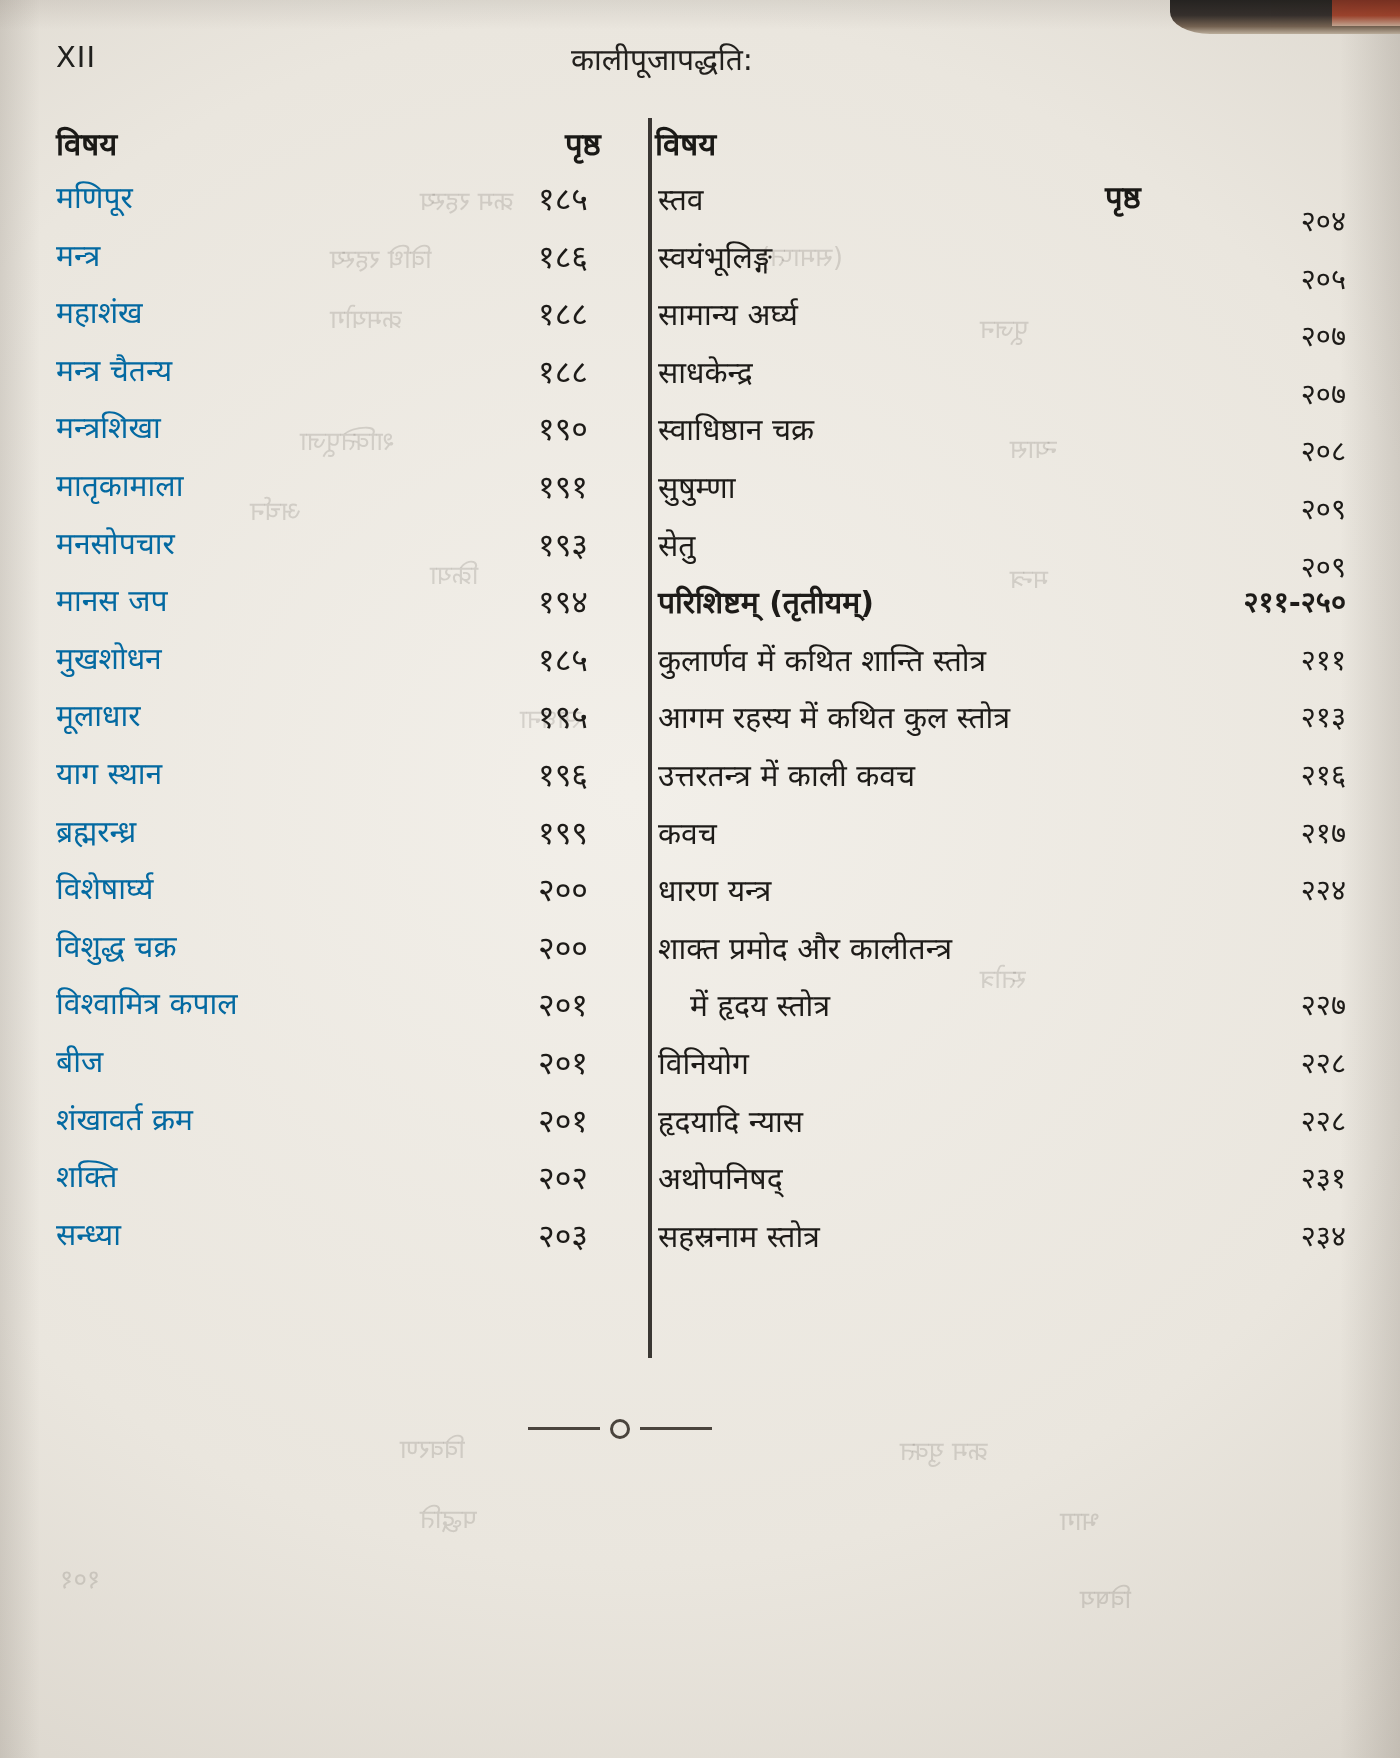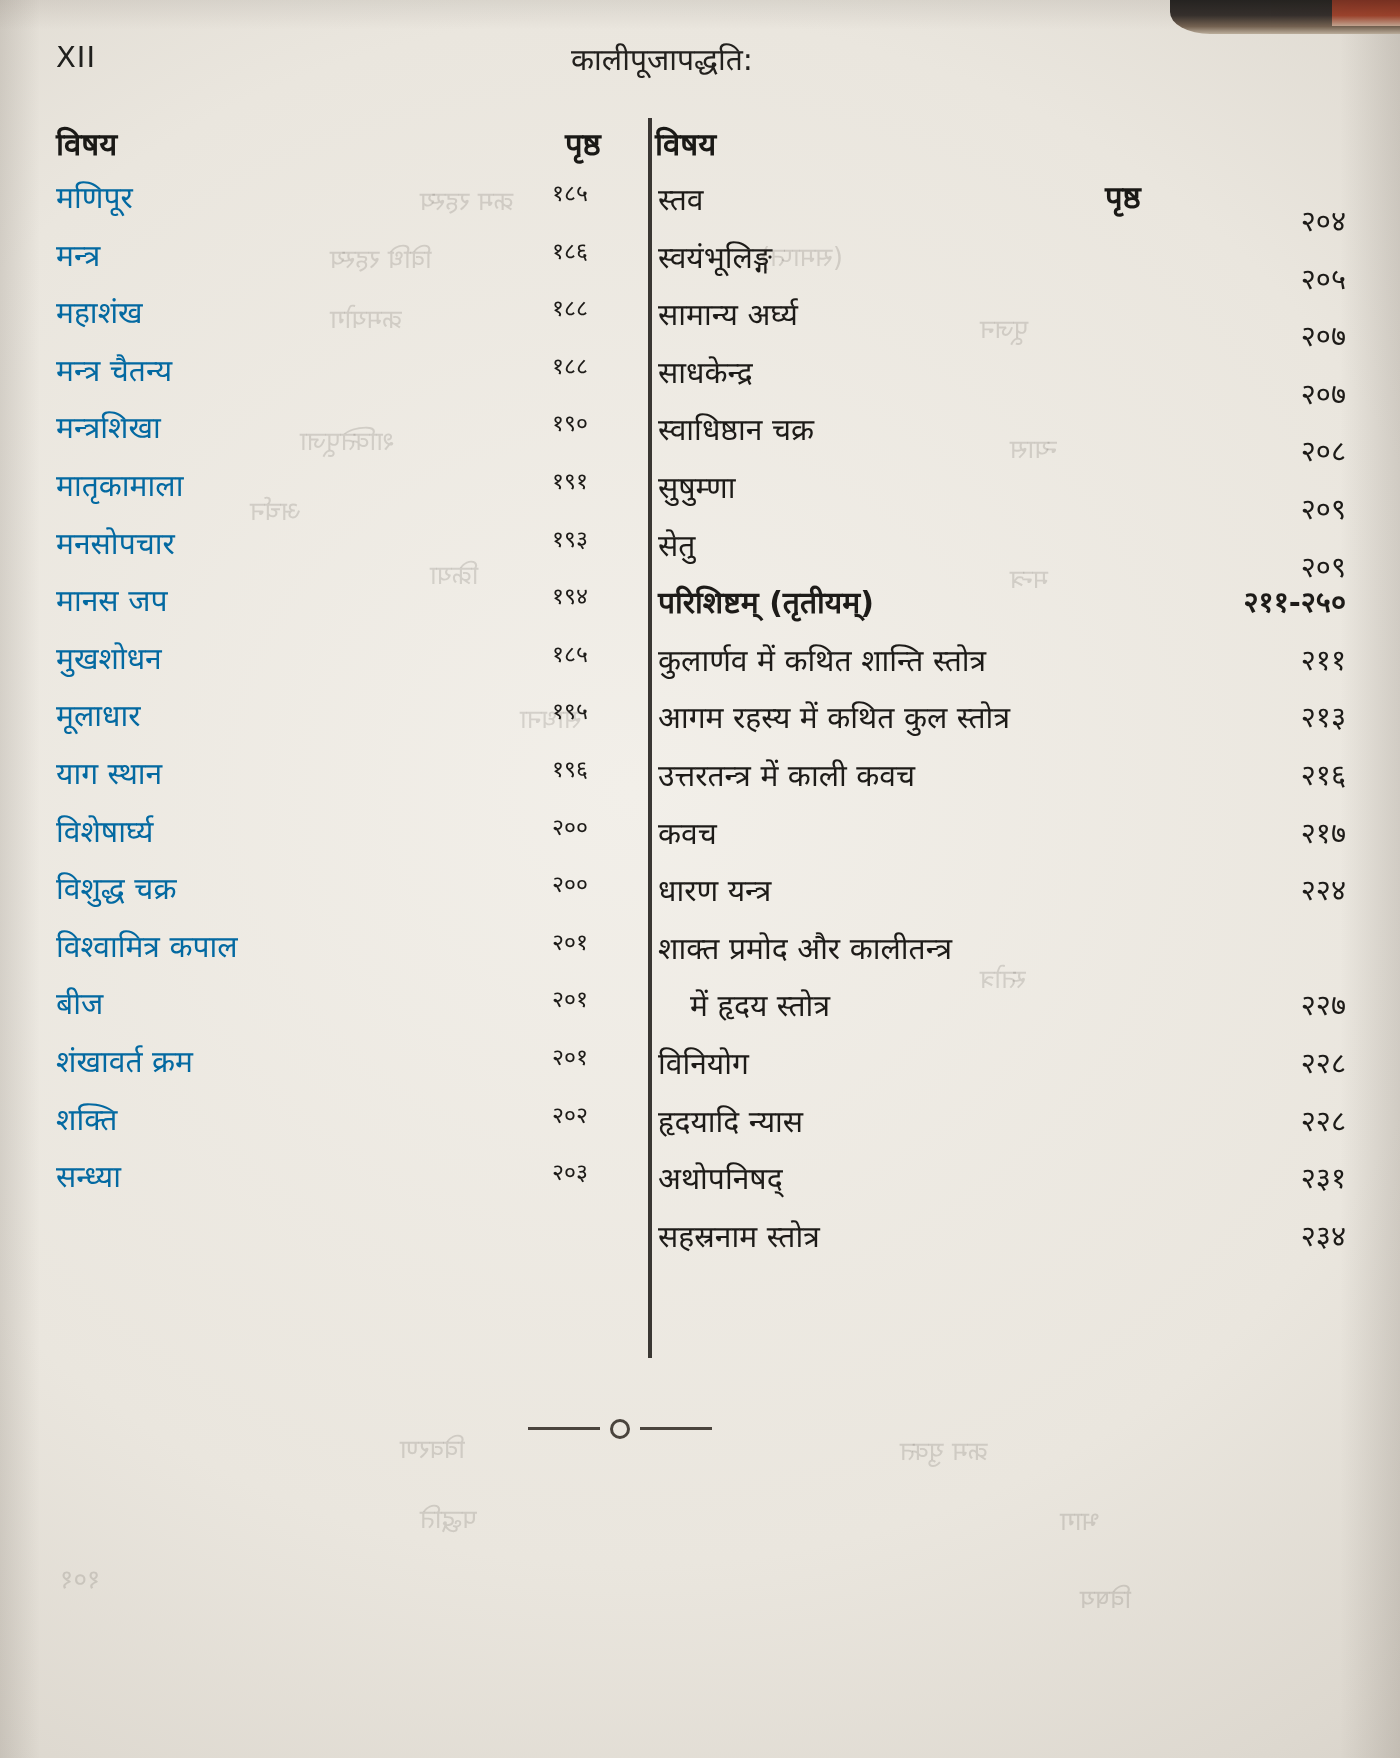--- a/index.html
+++ b/index.html
@@ -118,21 +118,21 @@
     left: 0;
     top: 0;
     font-size: 30px;
     white-space: nowrap;
     color: #0369a1;
   }
   .left-col .pageno {
     position: absolute;
     right: 48px;
     top: 0;
-    font-size: 23px;
+    font-size: 32px;
     color: #1d1b18;
     white-space: nowrap;
   }
 
   
   .right-col {
     position: absolute;
     left: 658px;
     top: 178px;
     width: 700px;
@@ -257,20 +257,24 @@
         <span class="subject">मुखशोधन</span>
         <span class="pageno">१८५</span>
       </div>
       <div class="row">
         <span class="subject">मूलाधार</span>
         <span class="pageno">१९५</span>
       </div>
       <div class="row">
         <span class="subject">याग स्थान</span>
         <span class="pageno">१९६</span>
+      </div>
+      <div class="row">
+        <span class="subject">ब्रह्मरन्ध्र</span>
+        <span class="pageno">१९९</span>
       </div>
       <div class="row">
         <span class="subject">विशेषार्घ्य</span>
         <span class="pageno">२००</span>
       </div>
       <div class="row">
         <span class="subject">विशुद्ध चक्र</span>
         <span class="pageno">२००</span>
       </div>
       <div class="row">

